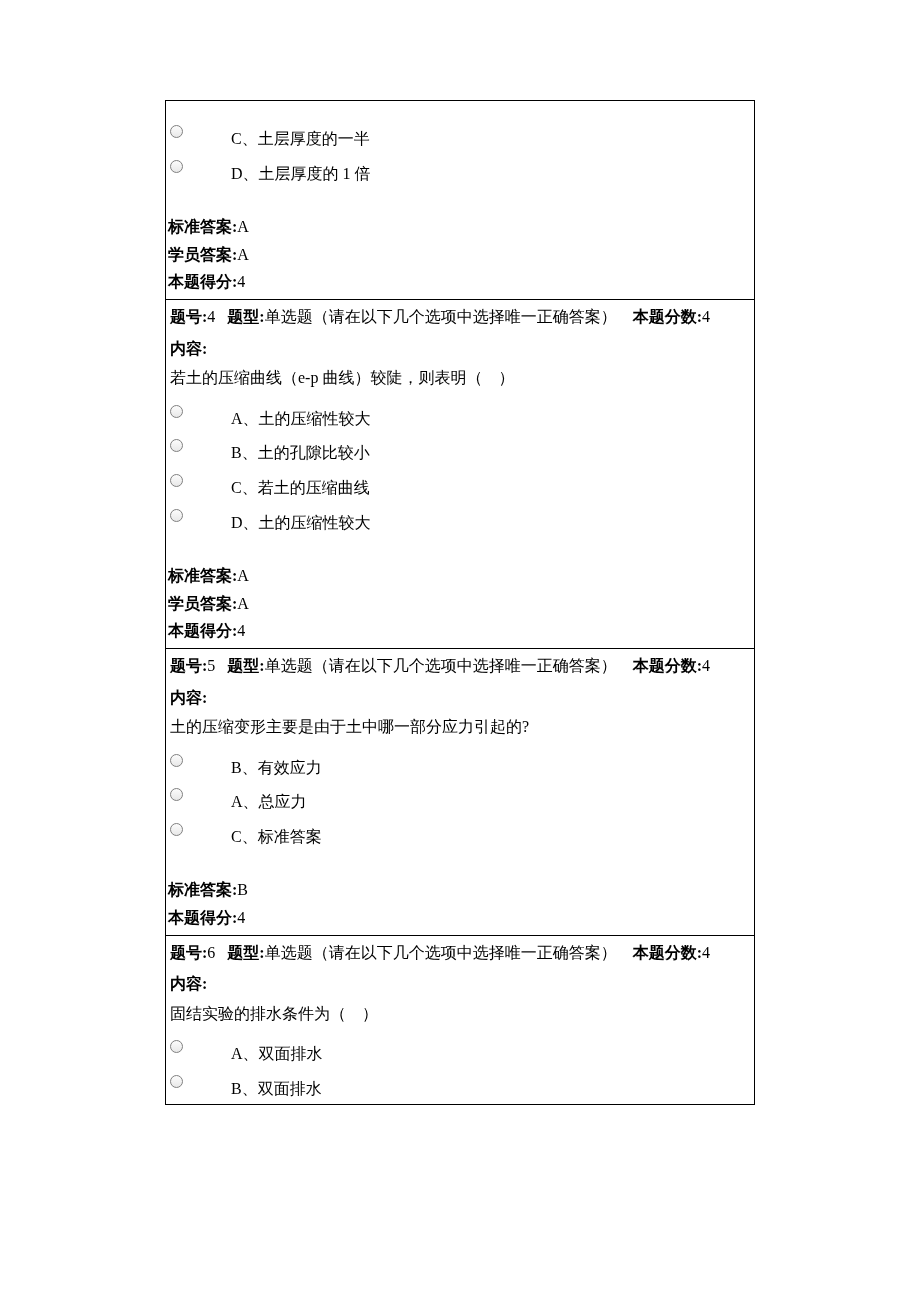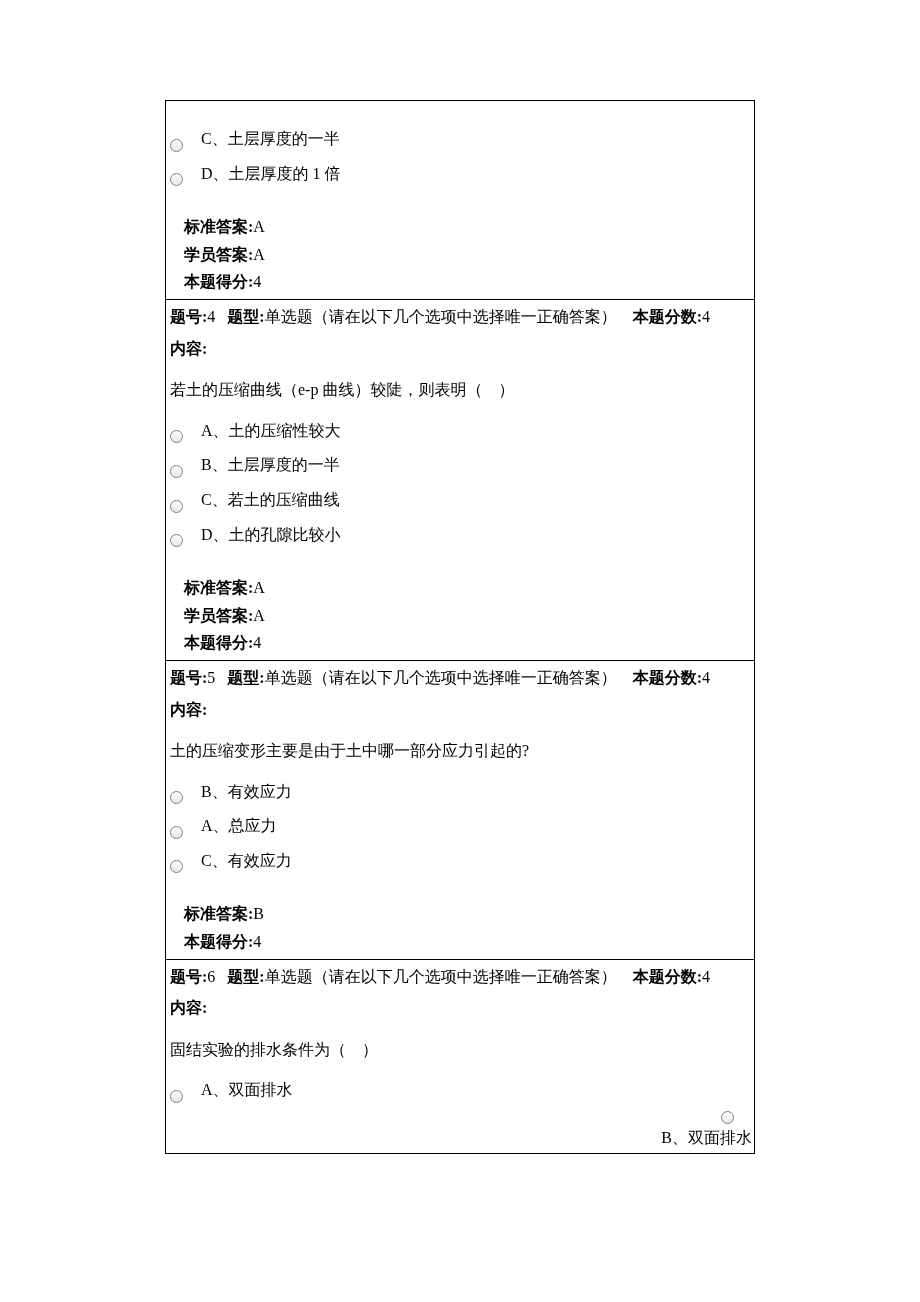--- a/index.html
+++ b/index.html
@@ -24,52 +24,52 @@
       border-top: 1.5px solid #000;
     }
     .section:first-child {
       border-top: 1.5px solid #000;
     }
     .content-pad {
       padding: 0 2px;
     }
     .option-row {
       display: flex;
-      align-items: flex-end;
+      align-items: flex-start;
       margin: 8px 0;
+      gap: 30px;
     }
     .radio-circle {
       width: 13px;
       height: 13px;
       border: 1.5px solid #808080;
       border-radius: 50%;
       background: linear-gradient(to bottom, #fcfcfc, #e8e8e8);
       margin-right: 18px;
       margin-left: 2px;
       flex-shrink: 0;
     }
     .option-text {
       padding-top: 1px;
     }
     .answer-block {
       padding-top: 18px;
       padding-bottom: 2px;
     }
     .answer-line {
-      margin: 2px 16px;
+      margin: 2px 0;
     }
     .bold-label {
       font-weight: bold;
     }
     .header-line {
       padding: 4px 2px 2px 2px;
     }
     .question-body {
       padding: 2px 2px 6px 2px;
-      margin-top: 12px;
     }
   </style>
 </head>
 <body>
 
 <div class="outer-box">
 
   <div class="section">
     <div class="content-pad">
       <div style="padding-top:16px;">
@@ -109,29 +109,29 @@
         <span class="bold-label">内容:</span>
       </div>
       <div class="question-body">若土的压缩曲线（e-p 曲线）较陡，则表明（&nbsp;&nbsp;&nbsp;&nbsp;）</div>
 
       <div class="option-row">
         <span class="radio-circle"></span>
         <span class="option-text">A、土的压缩性较大</span>
       </div>
       <div class="option-row">
         <span class="radio-circle"></span>
-        <span class="option-text">B、土层厚度的一半</span>
+        <span class="option-text">B、土的孔隙比较小</span>
       </div>
       <div class="option-row">
         <span class="radio-circle"></span>
         <span class="option-text">C、若土的压缩曲线</span>
       </div>
       <div class="option-row">
         <span class="radio-circle"></span>
-        <span class="option-text">D、土的孔隙比较小</span>
+        <span class="option-text">D、土的压缩性较大</span>
       </div>
 
       <div class="answer-block">
         <div class="answer-line">
           <span class="bold-label">标准答案:</span><span>A</span>
         </div>
         <div class="answer-line">
           <span class="bold-label">学员答案:</span><span>A</span>
         </div>
         <div class="answer-line">
@@ -158,21 +158,21 @@
       <div class="option-row">
         <span class="radio-circle"></span>
         <span class="option-text">B、有效应力</span>
       </div>
       <div class="option-row">
         <span class="radio-circle"></span>
         <span class="option-text">A、总应力</span>
       </div>
       <div class="option-row">
         <span class="radio-circle"></span>
-        <span class="option-text">C、有效应力</span>
+        <span class="option-text">C、标准答案</span>
       </div>
 
       <div class="answer-block">
         <div class="answer-line">
           <span class="bold-label">标准答案:</span><span>B</span>
         </div>
         <div class="answer-line">
           <span class="bold-label">本题得分:</span><span>4</span>
         </div>
       </div>
@@ -190,20 +190,20 @@
       </div>
       <div class="header-line">
         <span class="bold-label">内容:</span>
       </div>
       <div class="question-body">固结实验的排水条件为（&nbsp;&nbsp;&nbsp;&nbsp;）</div>
 
       <div class="option-row">
         <span class="radio-circle"></span>
         <span class="option-text">A、双面排水</span>
       </div>
-      <div class="option-row" style="margin-bottom:2px;flex-direction:column;">
+      <div class="option-row" style="margin-bottom:2px;">
         <span class="radio-circle"></span>
         <span class="option-text">B、双面排水</span>
       </div>
     </div>
   </div>
 
 </div>
 
 </body></html>

